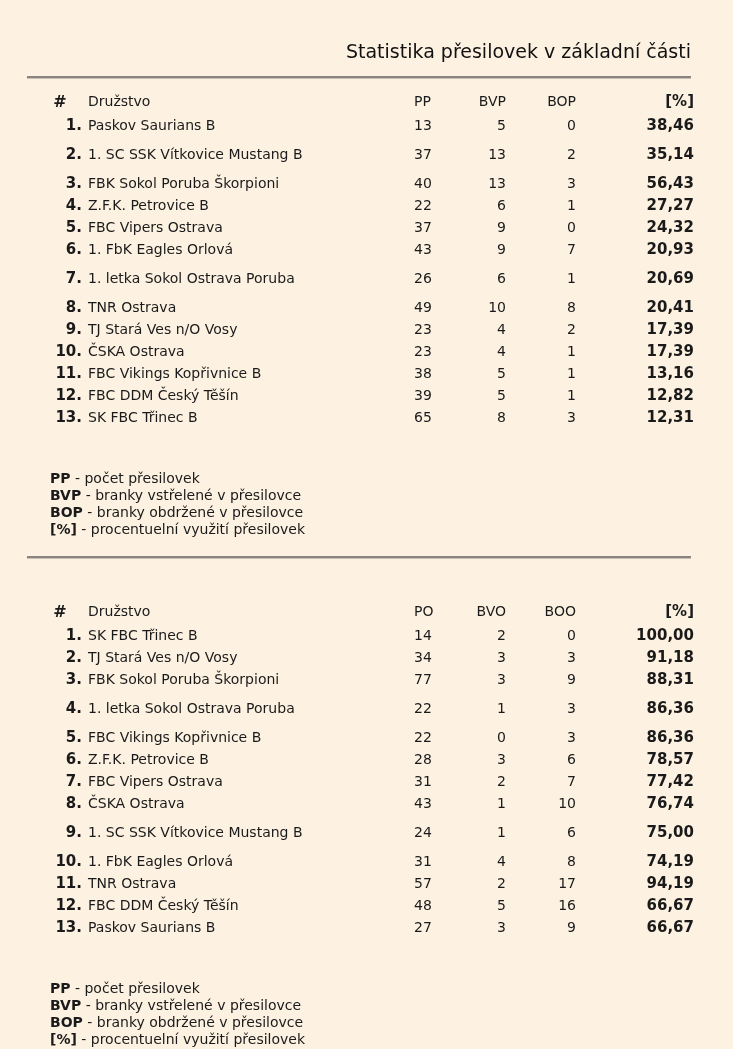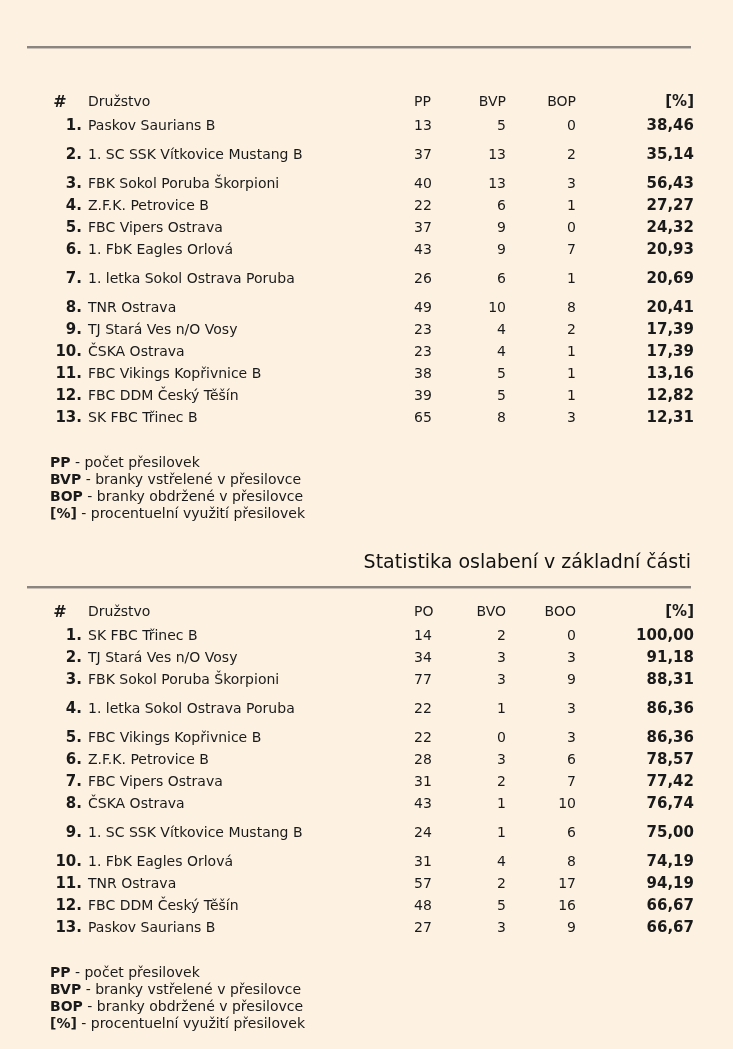--- a/index.html
+++ b/index.html
@@ -45,29 +45,31 @@
   .c-c { width: 70px; text-align: right; padding-right: 14px; }
   .c-pct { text-align: right; font-weight: bold; font-size: 15px; }
   th.c-rank { text-align: center; font-size: 16px; }
   th.c-a { text-align: left; }
   tr.tall td { height: 36px; }
   .legend {
     position: absolute;
     left: 50px;
     font-size: 14px;
     line-height: 17px;
+    margin-top: 16px;
   }
   .sec1 .legend { top: 418px; }
   .sec2 .legend { top: 418px; }
   .legend b { font-weight: bold; }
 </style>
 </head>
 <body>
 
 <div class="section sec1">
+  <div class="title">Statistika přesilovek v základní části</div>
   <div class="rule"></div>
   <table>
     <thead>
       <tr>
         <th class="c-rank">#</th>
         <th class="c-team">Družstvo</th>
         <th class="c-a">PP</th>
         <th class="c-b">BVP</th>
         <th class="c-c">BOP</th>
         <th class="c-pct">[%]</th>
@@ -182,21 +184,20 @@
   </table>
   <div class="legend">
       <div><b>PP</b><span> - počet přesilovek</span></div>
       <div><b>BVP</b><span> - branky vstřelené v přesilovce</span></div>
       <div><b>BOP</b><span> - branky obdržené v přesilovce</span></div>
       <div><b>[%]</b><span> - procentuelní využití přesilovek</span></div>
     </div>
 </div>
 
 <div class="section sec2">
-  <div class="title">Statistika oslabení v základní části</div>
   <div class="rule"></div>
   <table>
     <thead>
       <tr>
         <th class="c-rank">#</th>
         <th class="c-team">Družstvo</th>
         <th class="c-a">PO</th>
         <th class="c-b">BVO</th>
         <th class="c-c">BOO</th>
         <th class="c-pct">[%]</th>

